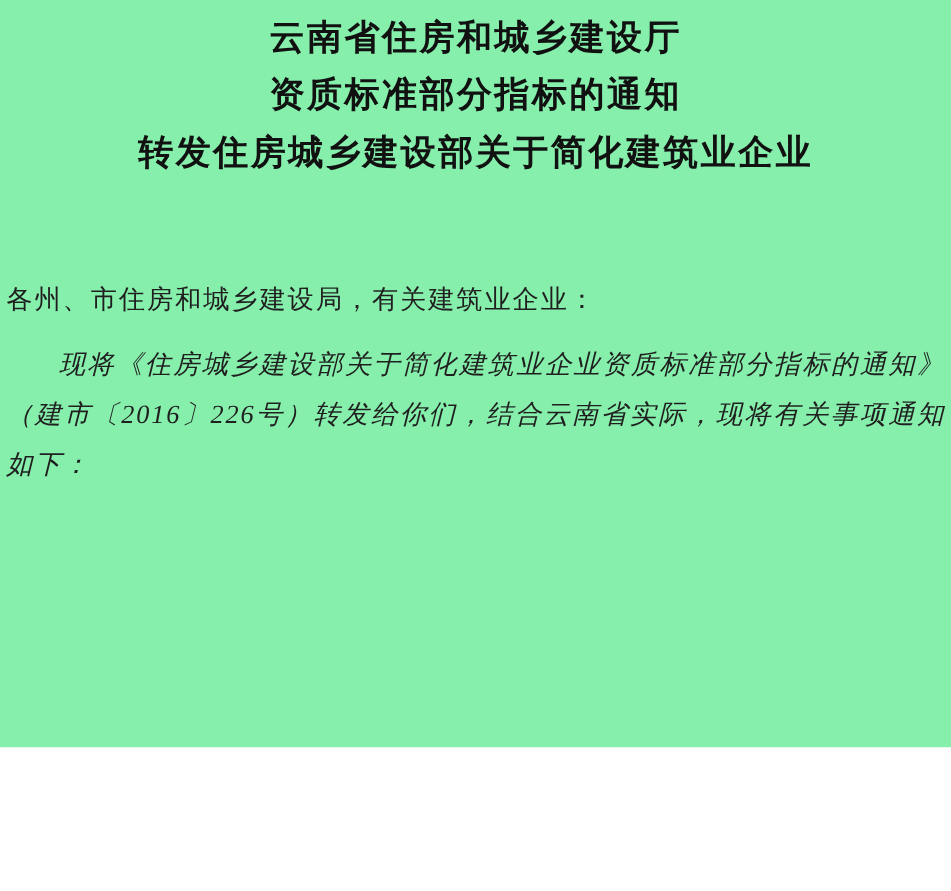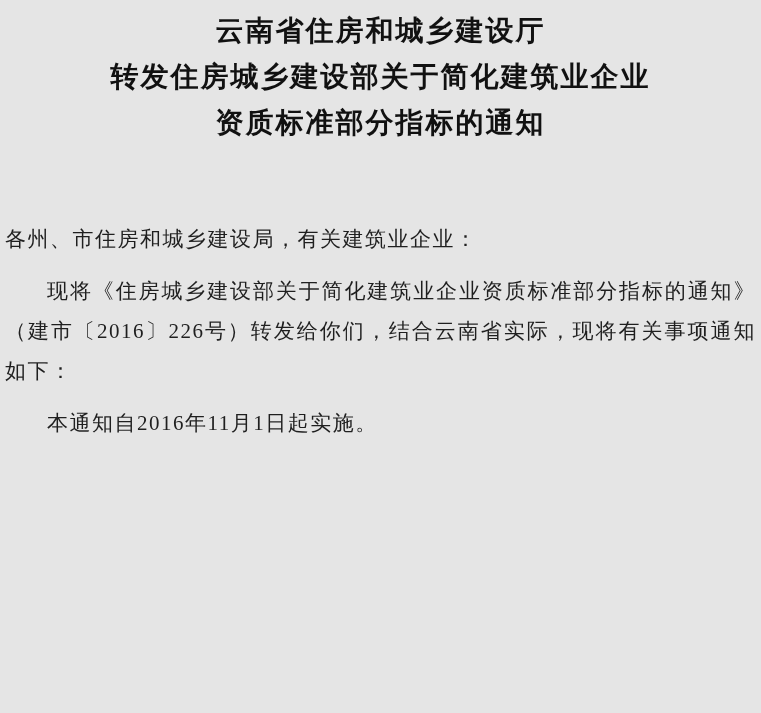--- a/index.html
+++ b/index.html
@@ -2,22 +2,22 @@
 <html><head>
 <meta charset="utf-8">
 <style>
   * { margin: 0; padding: 0; box-sizing: border-box; }
   html, body {
     background: #ffffff;
     font-family: "Liberation Serif", "DejaVu Serif", serif;
   }
   .page {
     width: 761px;
-    height: 713px;
-    background: #e5e5e5;
+    height: 598px;
+    background: #86efac;
     color: #1a1a1a;
     padding: 8px 5px 0 5px;
     overflow: hidden;
   }
   .doc-title {
     text-align: center;
     font-weight: bold;
     font-size: 28px;
     line-height: 46px;
     letter-spacing: 2px;
@@ -30,32 +30,32 @@
     letter-spacing: 1.5px;
     text-align: justify;
     color: #1f1f1f;
   }
   .salutation {
     text-indent: 0;
   }
   .para {
     text-indent: 2em;
     margin-top: 12px;
+    font-style: italic;
   }
 </style>
 </head>
 <body>
 
 <div class="page">
 
   <div class="doc-title">
     <div>云南省住房和城乡建设厅</div>
+    <div>资质标准部分指标的通知</div>
     <div>转发住房城乡建设部关于简化建筑业企业</div>
-    <div>资质标准部分指标的通知</div>
   </div>
 
   <div class="doc-body">
     <p class="salutation">各州、市住房和城乡建设局，有关建筑业企业：</p>
     <p class="para">现将《住房城乡建设部关于简化建筑业企业资质标准部分指标的通知》（建市〔2016〕226号）转发给你们，结合云南省实际，现将有关事项通知如下：</p>
-    <p class="para">本通知自2016年11月1日起实施。</p>
   </div>
 
 </div>
 
 </body></html>

